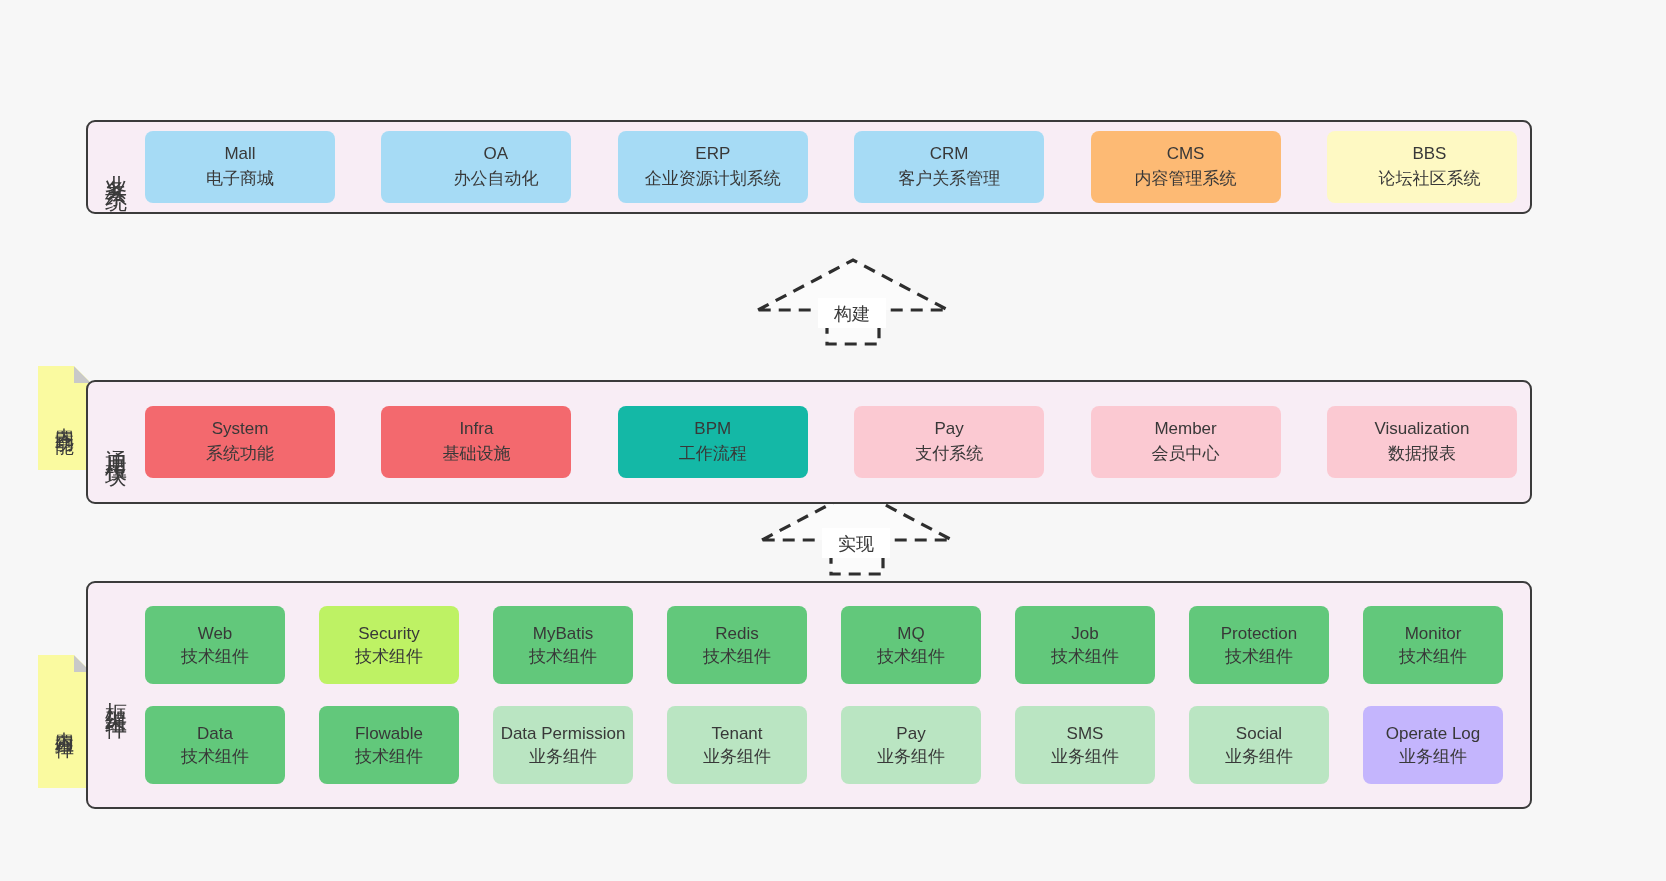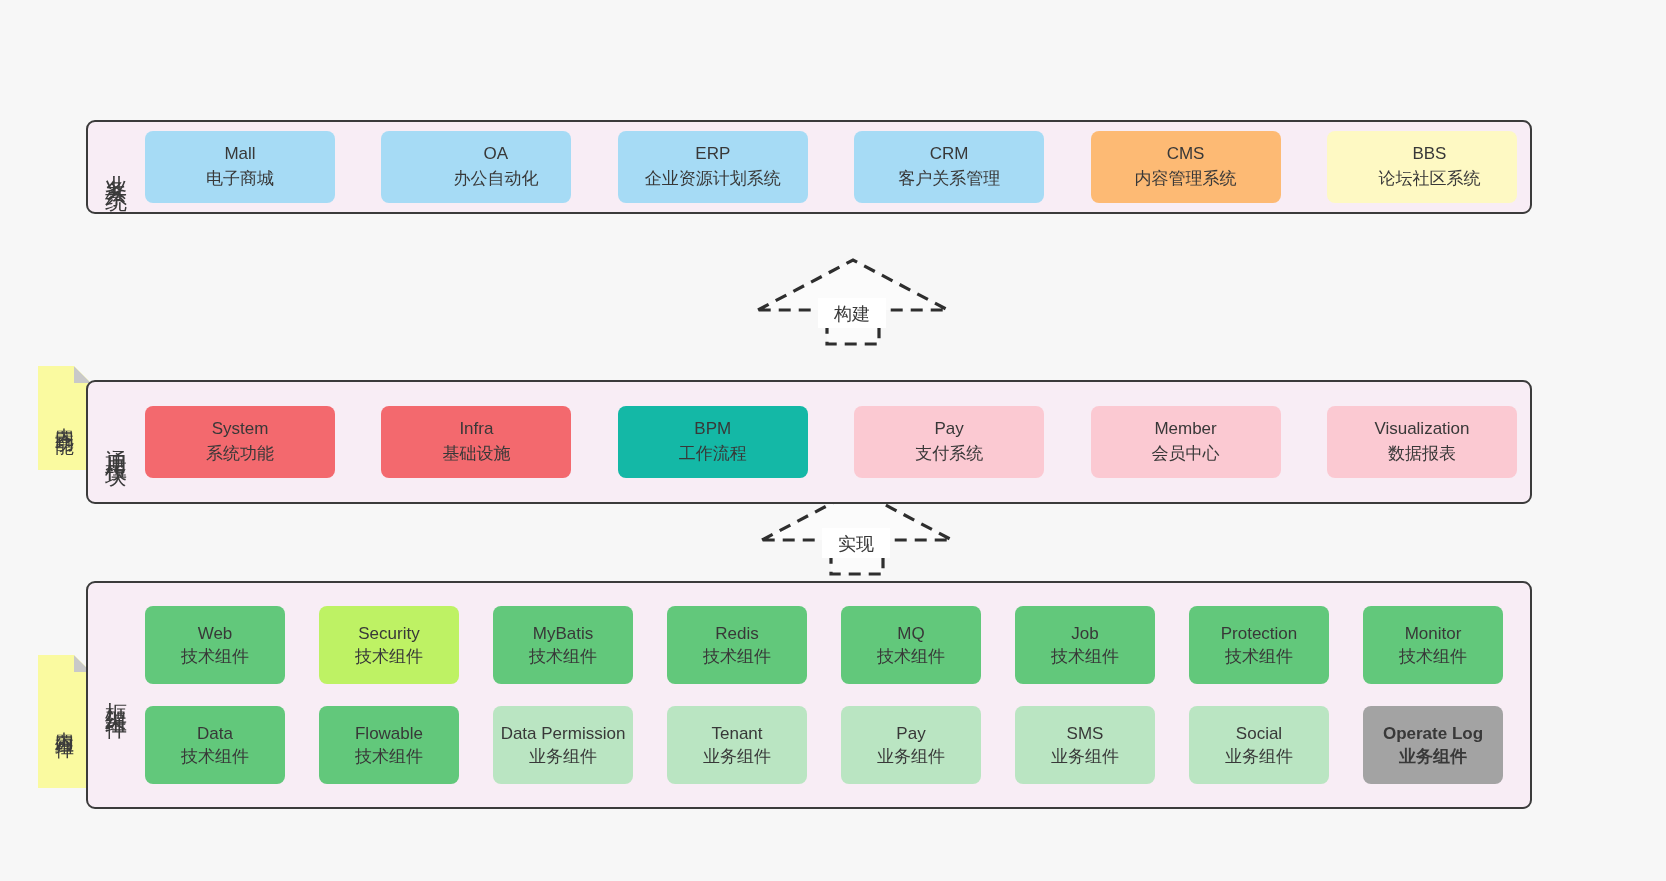--- a/index.html
+++ b/index.html
@@ -261,21 +261,21 @@
             <div>业务组件</div>
           </div>
           <div class="box" style="background: rgb(186, 229, 194);">
             <div>SMS</div>
             <div>业务组件</div>
           </div>
           <div class="box" style="background: rgb(186, 229, 194);">
             <div>Social</div>
             <div>业务组件</div>
           </div>
-          <div class="box" style="background: #a3a3a3; font-weight: bold;">
+          <div class="box" style="background: #c4b5fd;">
             <div>Operate Log</div>
             <div>业务组件</div>
           </div>
         </div>
     </div>
   </section>
 
   <div class="sticky-note" id="note-components">
     <span class="note-fold"></span>
     <span class="note-text">内置组件</span>

